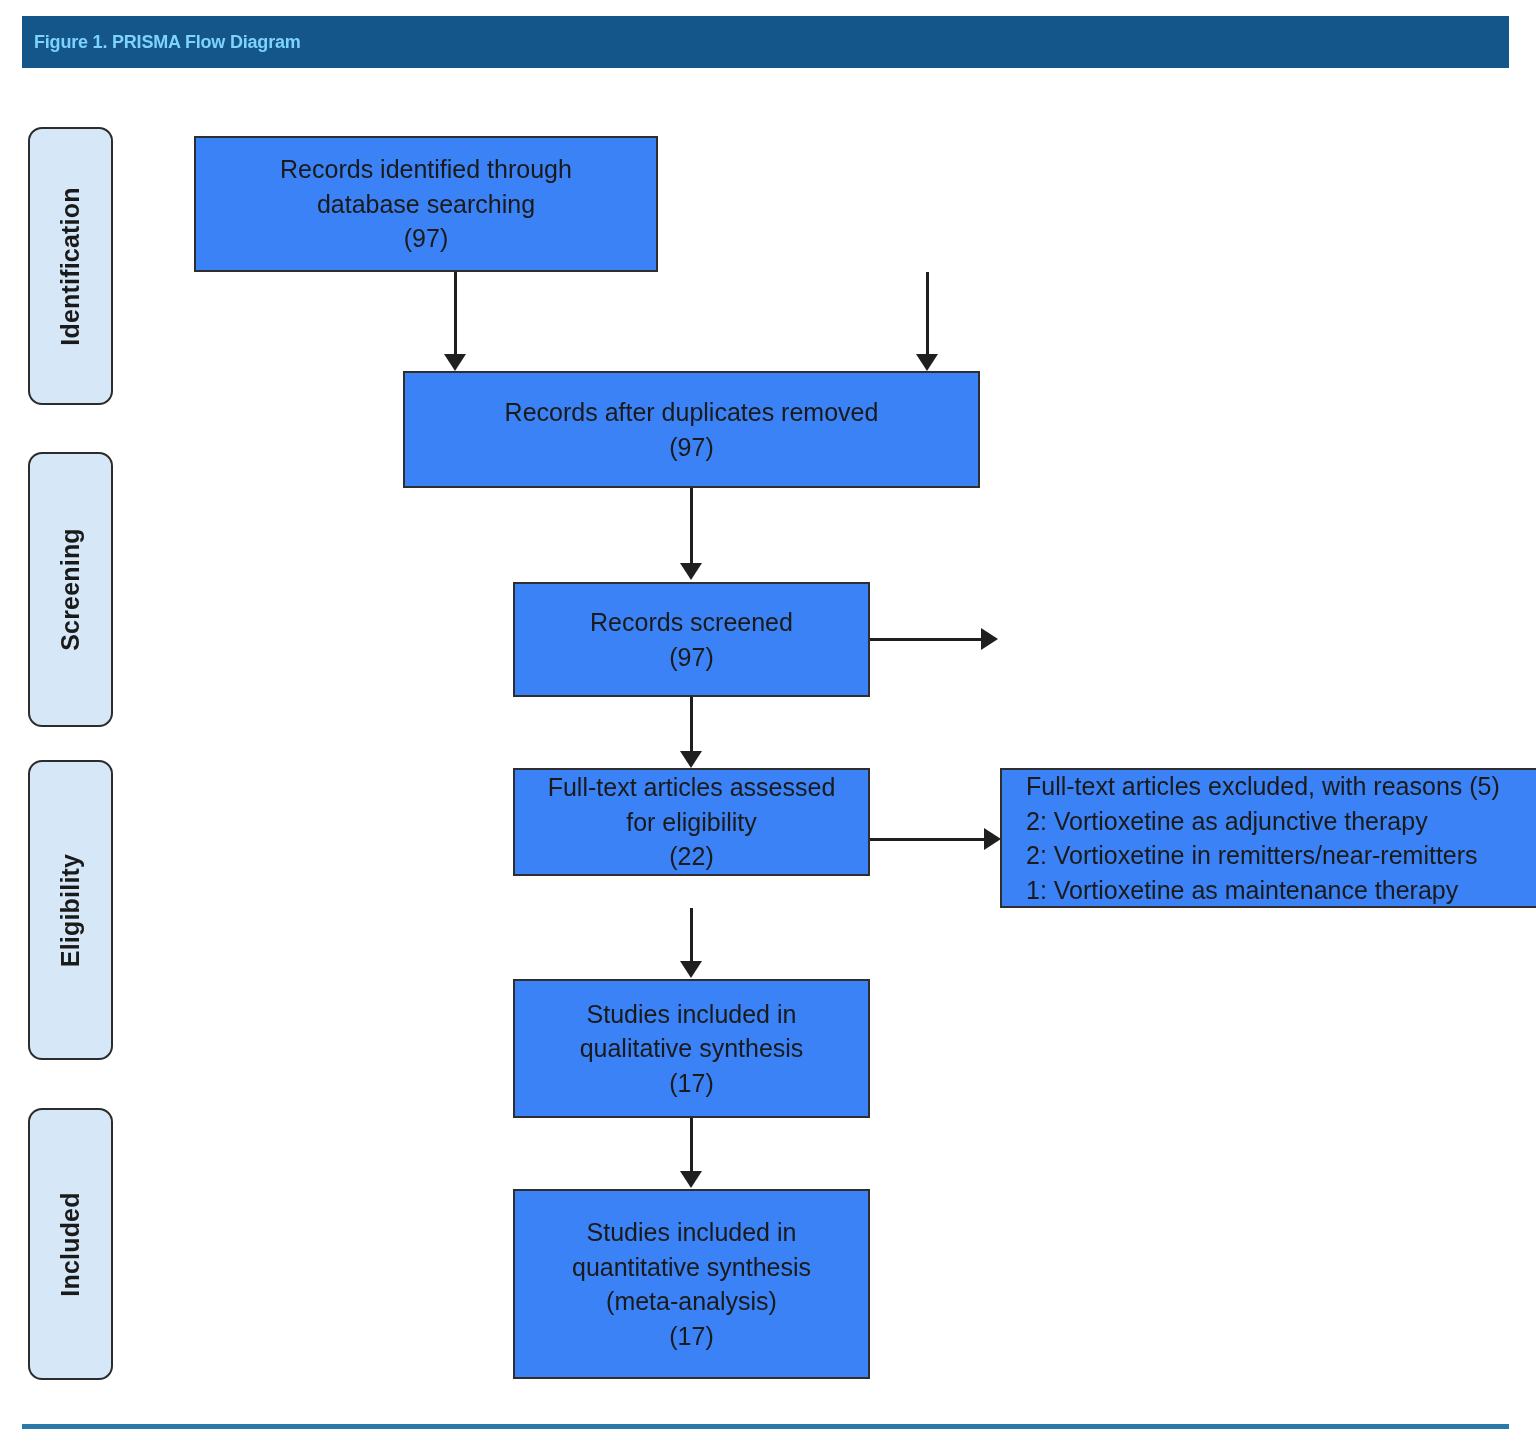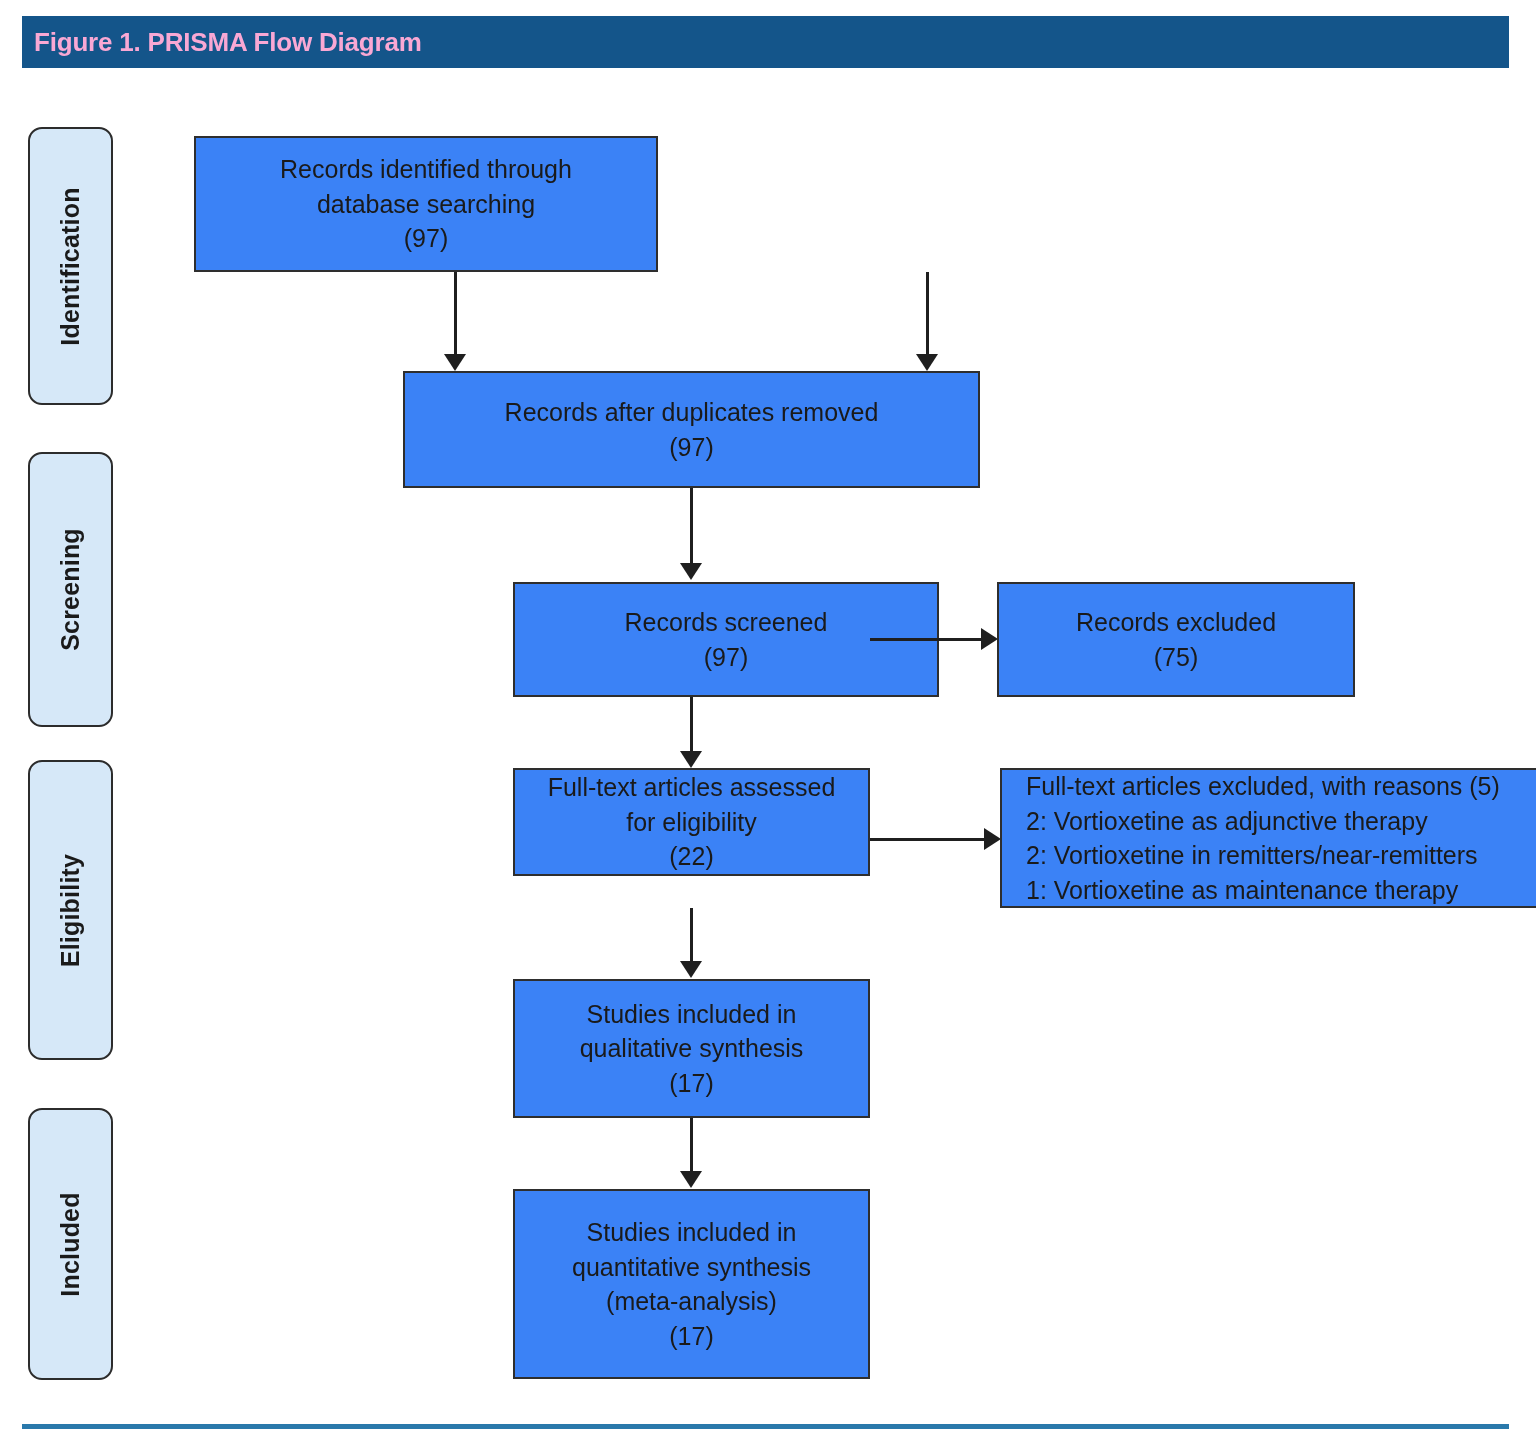--- a/index.html
+++ b/index.html
@@ -28,22 +28,22 @@
     width: 1487px;
     height: 52px;
     background: #14558a;
     box-sizing: border-box;
   }
   .fig-header .title {
     position: absolute;
     left: 12px;
     top: 50%;
     transform: translateY(-50%);
-    color: #f9a8d4;
-    font-size: 26px;
+    color: #7dd3fc;
+    font-size: 18px;
     font-weight: bold;
     letter-spacing: -0.2px;
     white-space: nowrap;
   }
 
   
   .stage-pill {
     position: absolute;
     background: #d6e8f8;
     border: 2.5px solid #2c2c2c;
@@ -164,32 +164,28 @@
   <div class="arrow-down" style="left:916px; top:354px;"></div>
 
   <div class="flow-box" style="left:403px; top:371px; width:577px; height:117px;">
     <div class="box-text">Records after duplicates removed
 (97)</div>
   </div>
 
   <div class="v-line" style="left:690px; top:488px; width:3px; height:77px;"></div>
   <div class="arrow-down" style="left:680px; top:563px;"></div>
 
-  <div class="flow-box" style="left:513px; top:582px; width:426px; height:115px;">
+  <div class="flow-box" style="left:513px; top:582px; width:357px; height:115px;">
     <div class="box-text">Records screened
 (97)</div>
   </div>
 
   <div class="h-line" style="left:870px; top:638px; width:113px;"></div>
   <div class="arrow-right" style="left:981px; top:628px;"></div>
 
-  <div class="flow-box" style="left:997px; top:582px; width:358px; height:115px;">
-    <div class="box-text">Records excluded
-(75)</div>
-  </div>
 
   <div class="v-line" style="left:690px; top:697px; width:3px; height:56px;"></div>
   <div class="arrow-down" style="left:680px; top:751px;"></div>
 
   <div class="flow-box" style="left:513px; top:768px; width:357px; height:108px;">
     <div class="box-text">Full-text articles assessed
 for eligibility
 (22)</div>
   </div>
 

